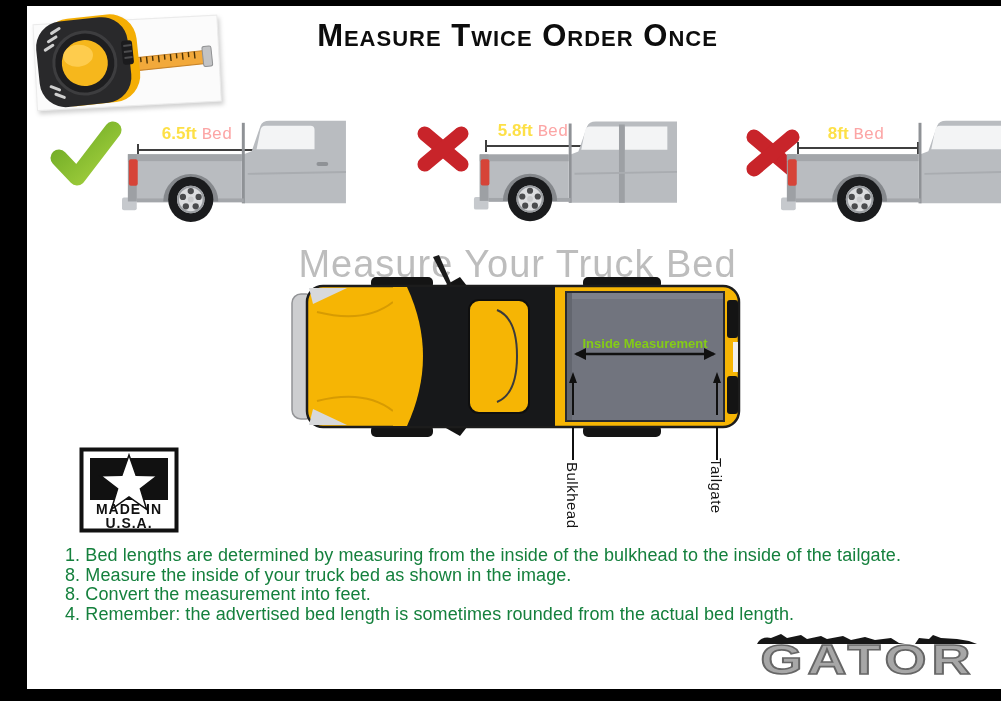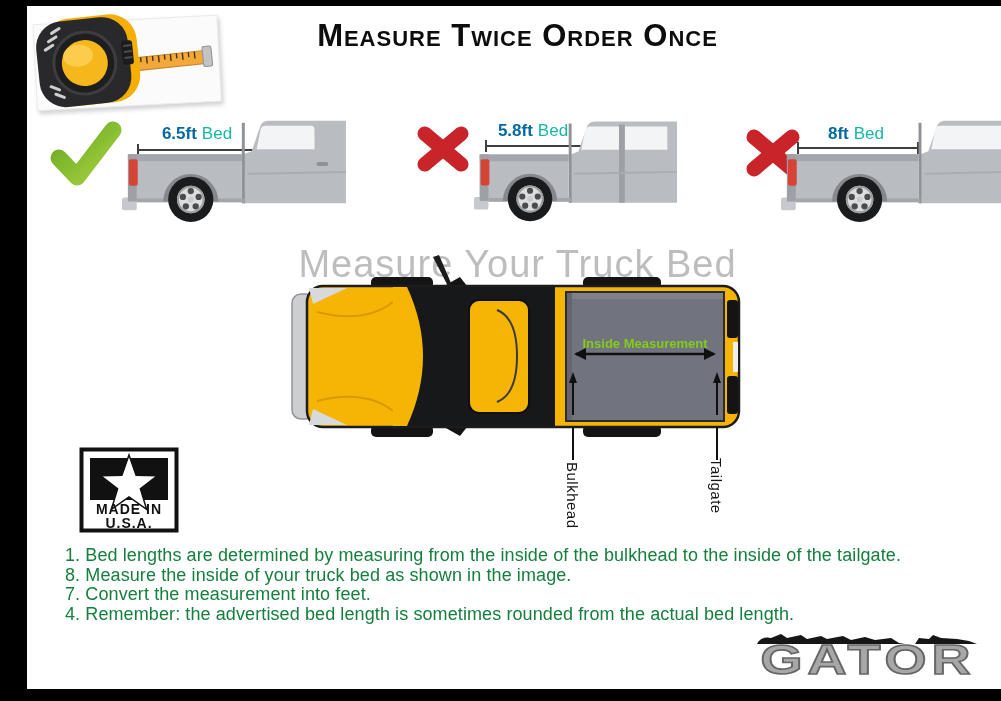--- a/index.html
+++ b/index.html
@@ -7,22 +7,22 @@
          font-family:"Liberation Sans",sans-serif;margin-left:17px;}
   .canvas{position:absolute;left:10px;top:6px;right:16px;bottom:12px;background:#ffffff;}
 
   .title{position:absolute;left:0;top:18px;width:100%;text-align:center;
          font-size:31px;font-weight:bold;color:#0d0d0d;letter-spacing:1px;
          font-variant:small-caps;}
 
   .svgabs{position:absolute;}
 
   .bedlabel{position:absolute;text-align:center;font-size:17px;white-space:nowrap;}
-  .bedlabel .len{color:#0369a1;font-weight:bold;}
-  .bedlabel .word{color:#14b8a6;margin-left:5px;}
+  .bedlabel .len{color:#fde047;font-weight:bold;}
+  .bedlabel .word{color:#fca5a5;margin-left:5px;font-family:Liberation Mono, monospace;}
 
   .mline{position:absolute;height:12px;border-left:2px solid #3f3f3f;border-right:2px solid #3f3f3f;}
   .mline::before{content:"";position:absolute;left:0;right:0;top:5px;border-top:2px solid #3f3f3f;}
 
   .grayhead{position:absolute;left:0;top:243px;width:100%;text-align:center;
             font-size:38px;color:#bdbdbd;letter-spacing:1px;}
 
   .inside-label{position:absolute;left:553px;top:336px;width:150px;text-align:center;
                 font-size:13px;font-weight:bold;color:#84cc16;}
 
@@ -248,21 +248,21 @@
     <rect x="2.5" y="2.5" width="95" height="81" fill="#ffffff" stroke="#111111" stroke-width="4"></rect>
     <rect x="11" y="11" width="78" height="42" fill="#111111"></rect>
     <polygon points="50,8 57.1,28.3 78.5,28.7 61.4,41.7 67.6,62.3 50,50 32.4,62.3 38.6,41.7 21.5,28.7 42.9,28.3" fill="#ffffff" stroke="#111111" stroke-width="1.5"></polygon>
     <text x="50" y="67" text-anchor="middle" font-size="14" font-weight="bold" letter-spacing="1" fill="#111111">MADE IN</text>
     <text x="50" y="81" text-anchor="middle" font-size="14" font-weight="bold" letter-spacing="1" fill="#111111">U.S.A.</text>
   </svg>
 
   <div class="instructions">
     <div>1. Bed lengths are determined by measuring from the inside of the bulkhead to the inside of the tailgate.</div>
     <div>8. Measure the inside of your truck bed as shown in the image.</div>
-    <div>7. Convert the measurement into feet.</div>
+    <div>8. Convert the measurement into feet.</div>
     <div>4. Remember: the advertised bed length is sometimes rounded from the actual bed length.</div>
   </div>
 
   <div class="gator">
     <svg class="sil" viewBox="0 0 222 20">
       <path d="M0,18 Q4,10 14,12 L24,8 30,12 44,9 50,13 64,10 70,13 86,10 94,14 108,11 118,14 134,12 142,17 148,18 Z" fill="#161616"></path>
       <path d="M158,18 L162,12 172,13 176,9 184,12 200,13 212,15 220,18 Z" fill="#161616"></path>
     </svg>
     <div class="word">GATOR</div>
   </div>

